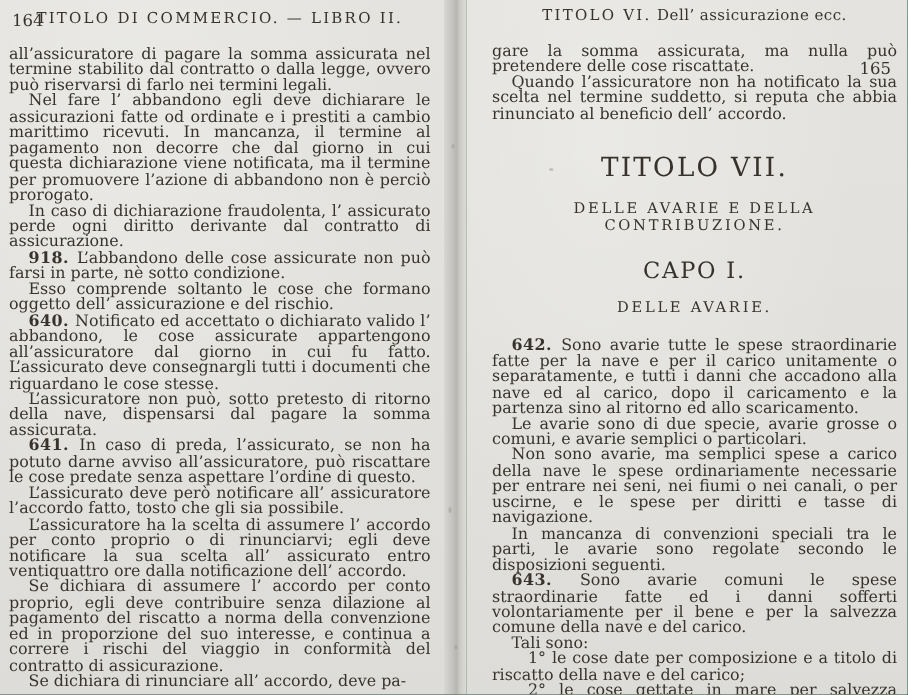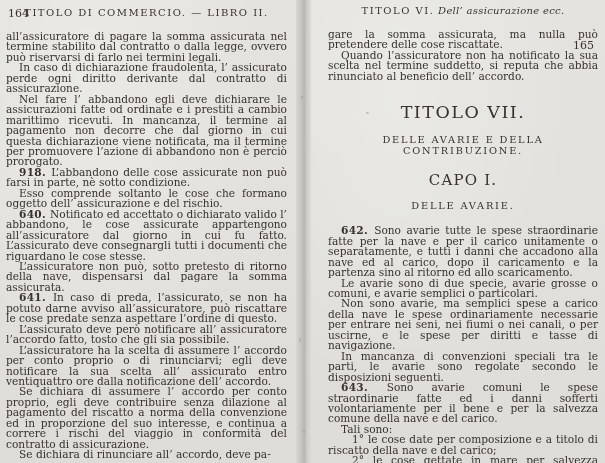--- a/index.html
+++ b/index.html
@@ -28,21 +28,21 @@
   
   .runhead{
     position:relative;height:15px;margin-bottom:9px;
     font-size:10px;letter-spacing:0.5px;white-space:nowrap;
   }
   .runhead .pn{position:absolute;top:0;font-size:11px;letter-spacing:0;}
   .runhead-left .pn{left:2px;}
   .runhead-right .pn{right:4px;margin-top:34px;}
   .runhead .rt{display:block;text-align:center;}
   .sc{font-variant:small-caps;letter-spacing:1.5px;font-size:10px;}
-  .ital{font-style:italic;letter-spacing:0.3px;}
+  .ital{letter-spacing:0.3px;}
   
   .body-text{font-size:10.6px;line-height:10.45px;text-align:justify;}
   .body-text p{margin:0;padding:0;}
   p.indent{text-indent:13px;}
   p.indent2{text-indent:24px;}
   p.para b{font-weight:bold;letter-spacing:0.3px;}
   
   .section-title{
     text-align:center;font-size:17.5px;letter-spacing:1.5px;
     margin-top:21px;margin-bottom:12px;
@@ -67,22 +67,22 @@
 
 <div class="book">
 
   <div class="page page-left">
     <div class="runhead runhead-left">
       <span class="pn">164</span>
       <span class="rt sc">TITOLO DI COMMERCIO. — LIBRO II.</span>
     </div>
     <div class="body-text">
         <p class="para plain">all’assicuratore di pagare la somma assicurata nel termine stabilito dal contratto o dalla legge, ovvero può riservarsi di farlo nei termini legali.</p>
+        <p class="para indent">Nel fare l’ abbandono egli deve dichiarare le assicurazioni fatte od ordinate e i prestiti a cambio marittimo ricevuti. In mancanza, il termine al pagamento non decorre che dal giorno in cui questa dichiarazione viene notificata, ma il termine per promuovere l’azione di abbandono non è perciò prorogato.</p>
         <p class="para indent">In caso di dichiarazione fraudolenta, l’ assicurato perde ogni diritto derivante dal contratto di assicurazione.</p>
-        <p class="para indent">Nel fare l’ abbandono egli deve dichiarare le assicurazioni fatte od ordinate e i prestiti a cambio marittimo ricevuti. In mancanza, il termine al pagamento non decorre che dal giorno in cui questa dichiarazione viene notificata, ma il termine per promuovere l’azione di abbandono non è perciò prorogato.</p>
         <p class="para indent"><b>918. </b>L’abbandono delle cose assicurate non può farsi in parte, nè sotto condizione.</p>
         <p class="para indent">Esso comprende soltanto le cose che formano oggetto dell’ assicurazione e del rischio.</p>
         <p class="para indent"><b>640. </b>Notificato ed accettato o dichiarato valido l’ abbandono, le cose assicurate appartengono all’assicuratore dal giorno in cui fu fatto. L’assicurato deve consegnargli tutti i documenti che riguardano le cose stesse.</p>
         <p class="para indent">L’assicuratore non può, sotto pretesto di ritorno della nave, dispensarsi dal pagare la somma assicurata.</p>
         <p class="para indent"><b>641. </b>In caso di preda, l’assicurato, se non ha potuto darne avviso all’assicuratore, può riscattare le cose predate senza aspettare l’ordine di questo.</p>
         <p class="para indent">L’assicurato deve però notificare all’ assicuratore l’accordo fatto, tosto che gli sia possibile.</p>
         <p class="para indent">L’assicuratore ha la scelta di assumere l’ accordo per conto proprio o di rinunciarvi; egli deve notificare la sua scelta all’ assicurato entro ventiquattro ore dalla notificazione dell’ accordo.</p>
         <p class="para indent">Se dichiara di assumere l’ accordo per conto proprio, egli deve contribuire senza dilazione al pagamento del riscatto a norma della convenzione ed in proporzione del suo interesse, e continua a correre i rischi del viaggio in conformità del contratto di assicurazione.</p>
         <p class="para indent">Se dichiara di rinunciare all’ accordo, deve pa-</p>
       </div>

